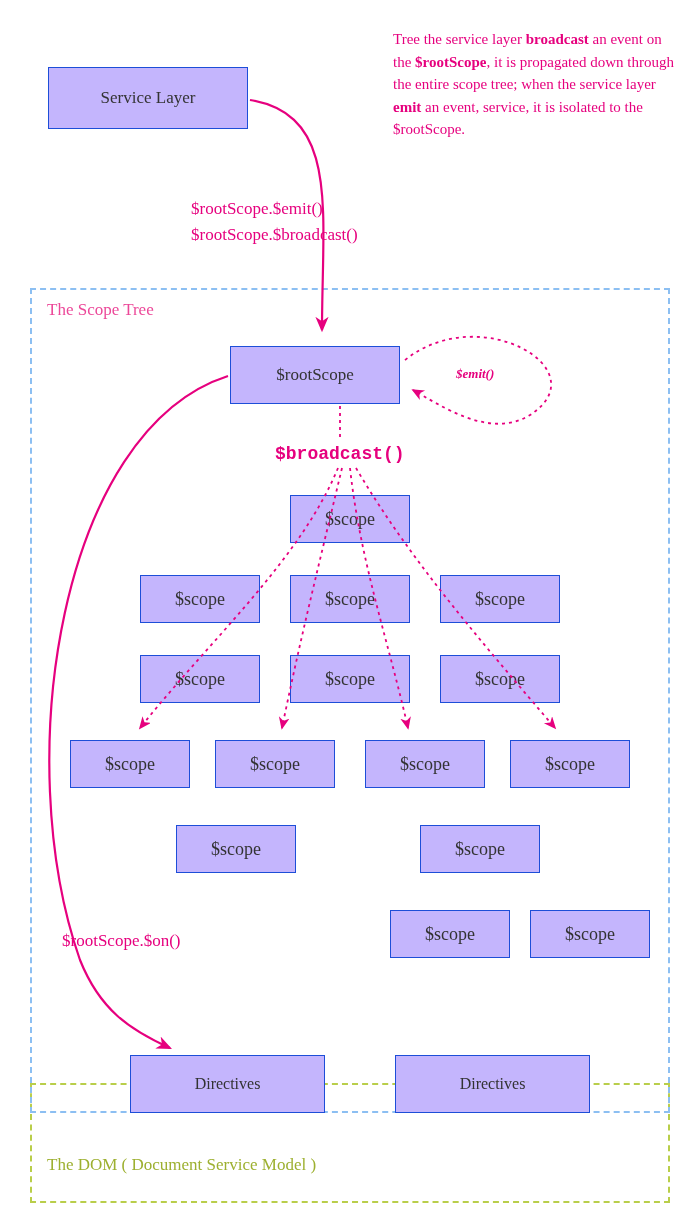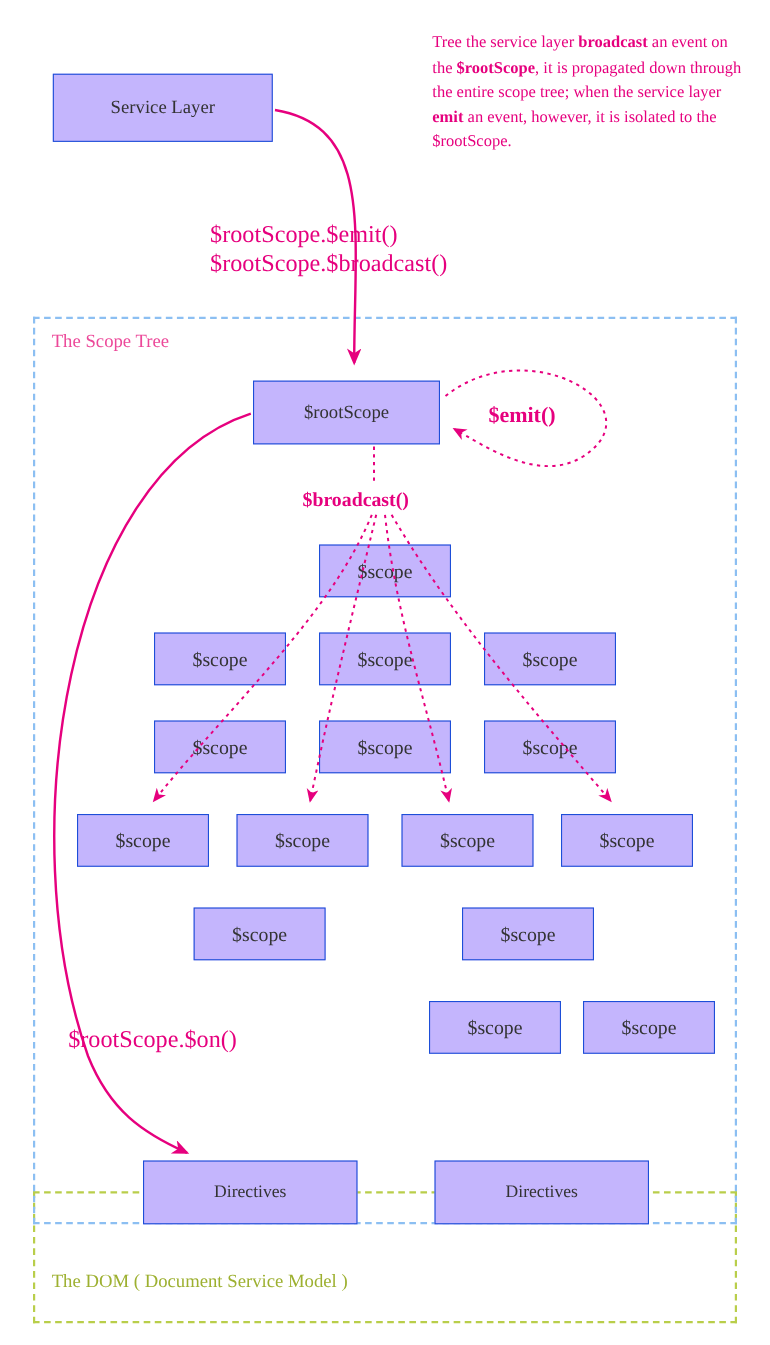--- a/index.html
+++ b/index.html
@@ -32,56 +32,56 @@
   .dom-panel { border-color: #b9ce4a; }
   .panel-label {
     position: absolute;
     font-size: 17px;
   }
   .scope-tree-label { color: #ec4899; }
   .dom-label { color: #9db030; }
   .magenta {
     position: absolute;
     color: #e6007e;
-    font-size: 22px;
+    font-size: 17px;
     line-height: 1.35;
   }
   .desc { font-size: 15px; line-height: 1.5; width: 290px; }
   .desc b { font-weight: bold; }
   svg.overlay {
     position: absolute;
     left: 0; top: 0;
     width: 700px; height: 1223px;
     pointer-events: none;
   }
 </style>
 </head>
 <body>
 
 <div class="box" style="left:48px; top:67px; width:200px; height:62px; font-size:17px;">
   <span>Service Layer</span>
 </div>
 
 <div class="magenta desc" style="left:393px; top:28px;">
-  <span>Tree the service layer </span><b>broadcast</b><span> an event on the </span><b>$rootScope</b><span>, it is propagated down through the entire scope tree; when the service layer </span><b>emit</b><span> an event, however, it is isolated to the $rootScope.</span>
+  <span>Tree the service layer </span><b>broadcast</b><span> an event on the </span><b>$rootScope</b><span>, it is propagated down through the entire scope tree; when the service layer </span><b>emit</b><span> an event, service, it is isolated to the $rootScope.</span>
 </div>
 
 <div class="magenta" style="left:191px; top:198px;">$rootScope.$emit()</div>
 <div class="magenta" style="left:191px; top:224px;">$rootScope.$broadcast()</div>
 
 <div class="panel scope-tree-panel" style="left:30px; top:288px; width:640px; height:825px;"></div>
 <div class="panel-label scope-tree-label" style="left:47px; top:300px;">The Scope Tree</div>
 
 <div class="box" style="left:230px; top:346px; width:170px; height:58px; font-size:17px;">
   <span>$rootScope</span>
 </div>
 
-<div class="magenta" style="left:444px; top:365px; font-size:20px; font-weight:bold;">$emit()</div>
+<div class="magenta" style="left:456px; top:365px; font-size:13px; font-weight:bold;font-style:italic;">$emit()</div>
 
-<div class="magenta" style="left:275px; top:442px; font-size:18px; font-weight:bold;">$broadcast()</div>
+<div class="magenta" style="left:275px; top:442px; font-size:18px; font-weight:bold;font-family:Liberation Mono, monospace;">$broadcast()</div>
 
 <div class="box small" style="left:290px; top:495px; width:120px; height:48px;">
     <span>$scope</span>
   </div>
 
 <div class="box small" style="left:140px; top:575px; width:120px; height:48px;">
     <span>$scope</span>
   </div>
 <div class="box small" style="left:290px; top:575px; width:120px; height:48px;">
     <span>$scope</span>

